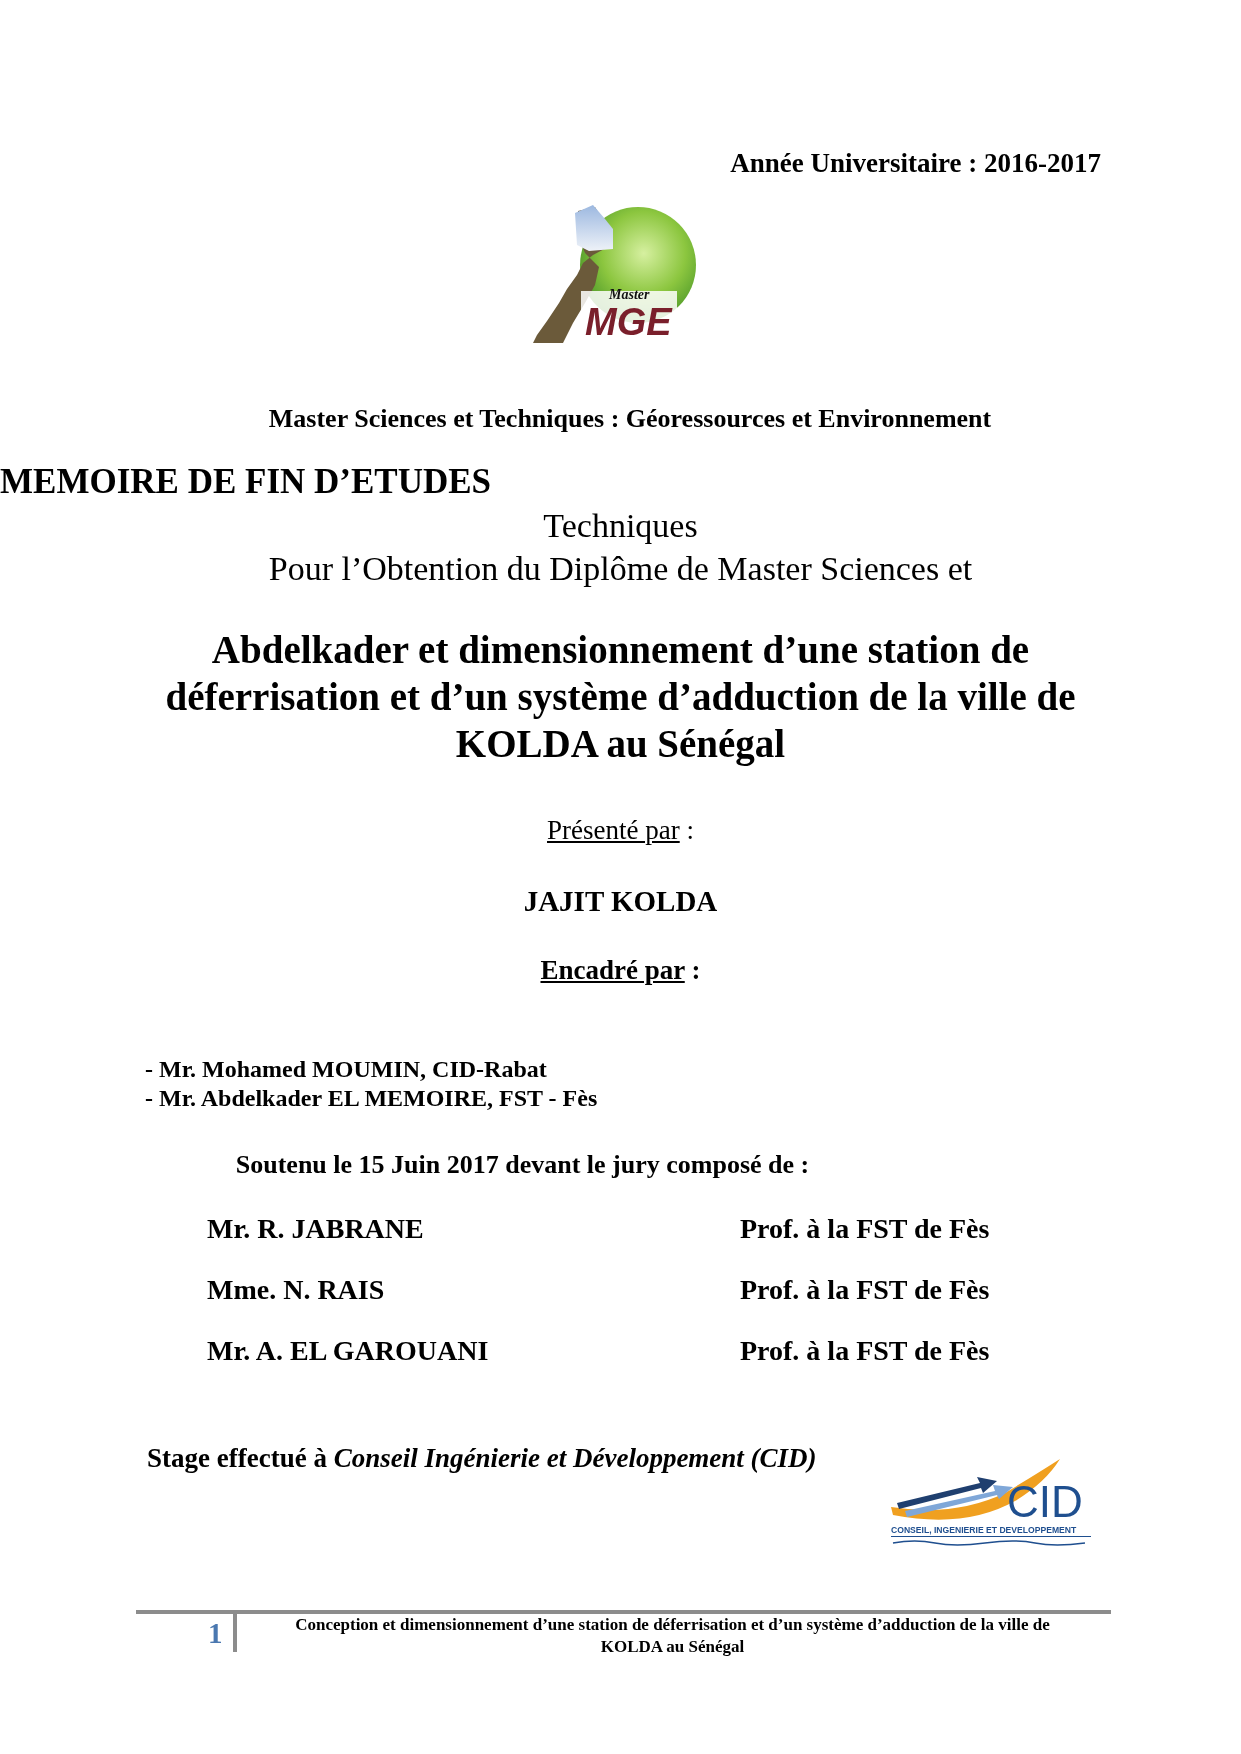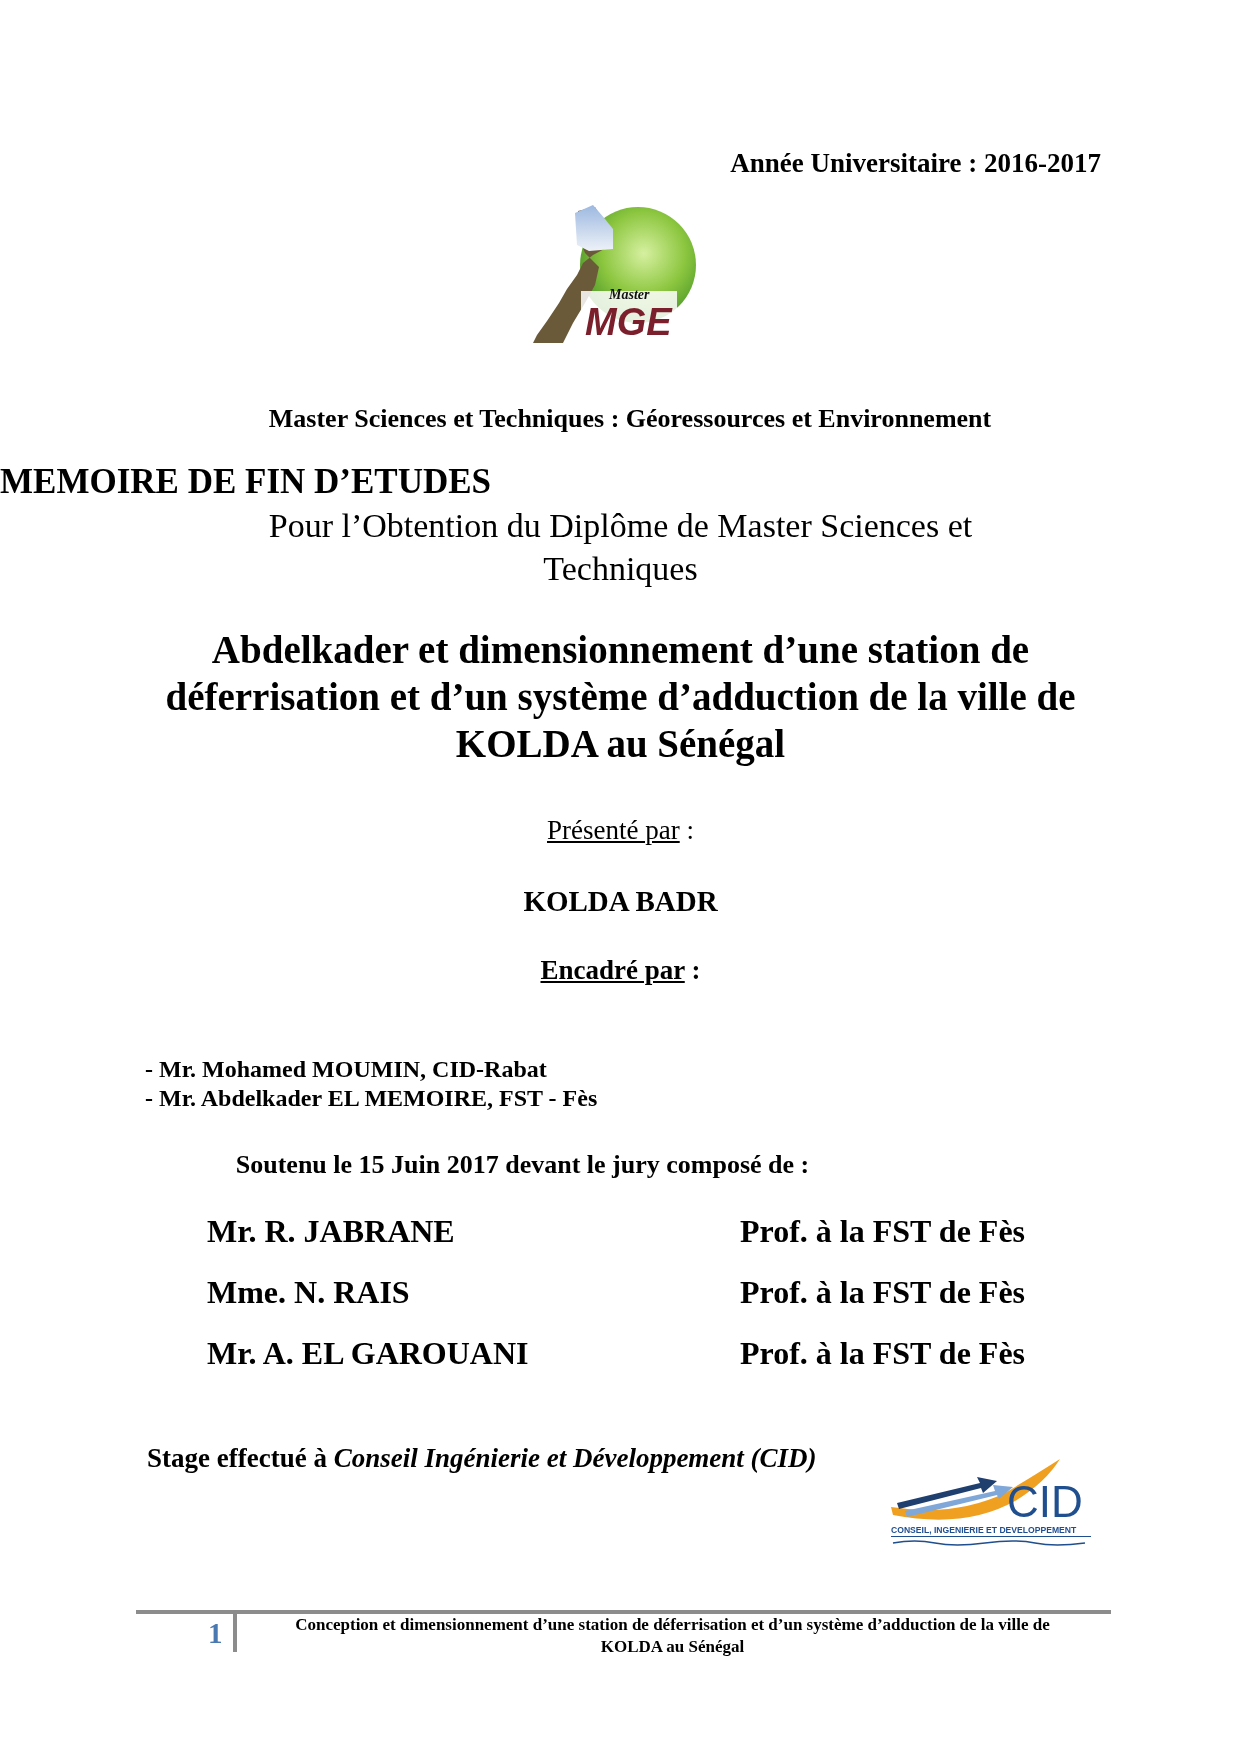--- a/index.html
+++ b/index.html
@@ -24,21 +24,21 @@
   #author { top: 885px; left: 0; width: 1241px; font-size: 29px; font-weight: bold; text-align: center; }
   #supervised-label { top: 955px; left: 0; width: 1241px; font-size: 27px; font-weight: bold; text-align: center; }
   .u { text-decoration: underline; }
 
   #supervisors { top: 1055px; left: 145px; font-size: 24px; font-weight: bold; line-height: 29px; }
   #supervisors div { white-space: nowrap; }
 
   #defense { top: 1150px; left: 0; width: 1045px; font-size: 26px; font-weight: bold; text-align: center; }
 
   #jury { top: 1213px; left: 207px; width: 820px; }
-  .jury-row { position: relative; height: 61px; font-size: 32px; font-weight: bold; }
+  .jury-row { position: relative; height: 61px; font-size: 28px; font-weight: bold; }
   .jury-name { position: absolute; left: 0; top: 0; }
   .jury-role { position: absolute; left: 533px; top: 0; }
 
   #internship { top: 1443px; left: 147px; font-size: 27px; font-weight: bold; white-space: nowrap; }
   #internship i { font-style: italic; }
 
   #cid-logo { left: 885px; top: 1455px; width: 215px; height: 95px; }
 
   #footer-rule { left: 136px; top: 1610px; width: 975px; height: 4px; background: #8c8c8c; }
   #footer-pagebar { left: 233px; top: 1614px; width: 4px; height: 38px; background: #8c8c8c; }
@@ -70,34 +70,34 @@
     <rect x="48" y="88" width="96" height="50" fill="#ffffff" opacity="0.85"></rect>
     <text x="76" y="96" font-family="Liberation Serif, serif" font-style="italic" font-weight="bold" font-size="14" fill="#111">Master</text>
     <text x="52" y="132" font-family="Liberation Sans, sans-serif" font-style="italic" font-weight="bold" font-size="38" fill="#7a1f2b">MGE</text>
   </svg>
 </div>
 
 <div id="master-program" class="abs">Master Sciences et Techniques : Géoressources et Environnement</div>
 
 <div id="memoire-title" class="abs">MEMOIRE DE FIN D’ETUDES</div>
 <div id="obtention" class="abs">
+  <span>Techniques</span>
   <span>Pour l’Obtention du Diplôme de Master Sciences et</span>
-  <span>Techniques</span>
 </div>
 
 <div id="thesis-title" class="abs">
   <span>Abdelkader et dimensionnement d’une station de</span>
   <span>déferrisation et d’un système d’adduction de la ville de</span>
   <span>KOLDA au Sénégal</span>
 </div>
 
 <div id="presented-label" class="abs">
   <span class="u">Présenté par</span><span> :</span>
 </div>
-<div id="author" class="abs">KOLDA BADR</div>
+<div id="author" class="abs">JAJIT KOLDA</div>
 
 <div id="supervised-label" class="abs">
   <span class="u">Encadré par</span><span> :</span>
 </div>
 
 <div id="supervisors" class="abs">
   <div>- Mr. Mohamed MOUMIN, CID-Rabat</div>
   <div>- Mr. Abdelkader EL MEMOIRE, FST - Fès</div>
 </div>
 

